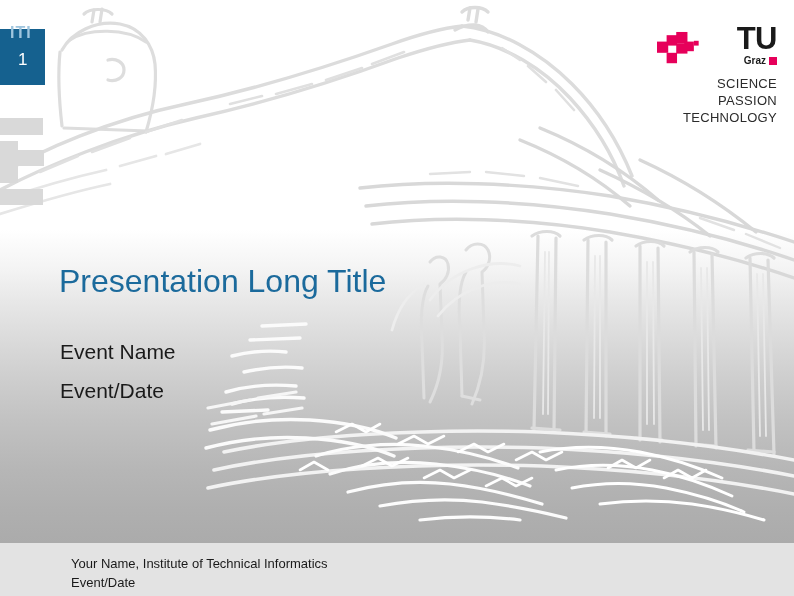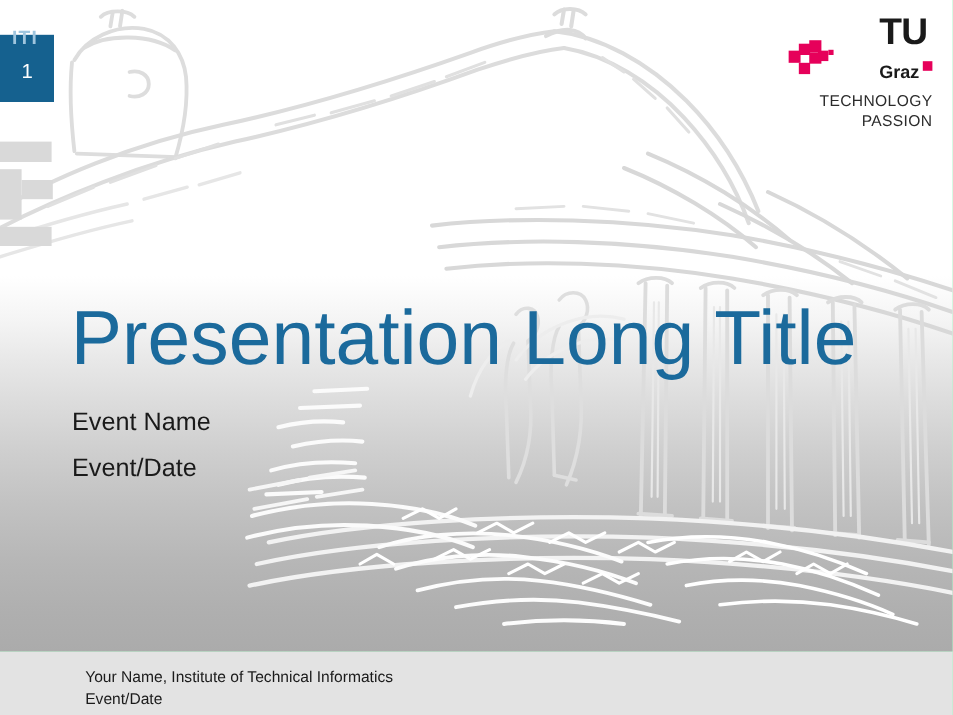--- a/index.html
+++ b/index.html
@@ -124,25 +124,24 @@
     letter-spacing: -0.5px;
     display: block;
     line-height: 29px;
   }
   .logo-graz-row {
     display: flex;
     align-items: center;
     justify-content: flex-end;
   }
   .logo-graz {
-    font-size: 15px;
+    font-size: 10px;
     font-weight: bold;
     color: #1a1a1a;
     line-height: 15px;
-    margin-top: 12px;
   }
   .logo-dot {
     width: 8px;
     height: 8px;
     background: #e6005a;
     margin-left: 3px;
     display: inline-block;
   }
   .logo-claim {
     margin-top: 7px;
@@ -151,21 +150,21 @@
     line-height: 17px;
     text-align: right;
     letter-spacing: 0.3px;
   }
 
   
   .title {
     position: absolute;
     left: 59px;
     top: 253px;
-    font-size: 64px;
+    font-size: 32px;
     color: #1b6a9c;
     line-height: 56px;
     white-space: nowrap;
   }
   .subtitle-1 {
     position: absolute;
     left: 60px;
     top: 338px;
     font-size: 21px;
     color: #1a1a1a;
@@ -384,22 +383,23 @@
       </svg>
       <span class="logo-text">
         <span class="logo-tu">TU</span>
         <span class="logo-graz-row">
           <span class="logo-graz">Graz</span>
           <span class="logo-dot"></span>
         </span>
       </span>
     </div>
     <div class="logo-claim">
+      <div>SCIENCE</div>
+      <div>PASSION</div>
       <div>TECHNOLOGY</div>
-      <div>PASSION</div>
     </div>
   </div>
 
   <div class="title">Presentation Long Title</div>
   <div class="subtitle-1">Event Name</div>
   <div class="subtitle-2">Event/Date</div>
 
   <div class="footer">
     <div>Your Name, Institute of Technical Informatics</div>
     <div>Event/Date</div>

